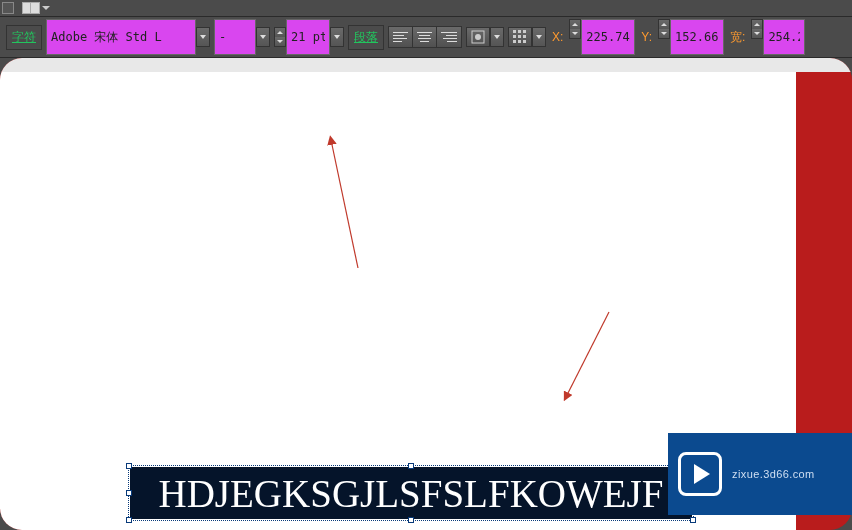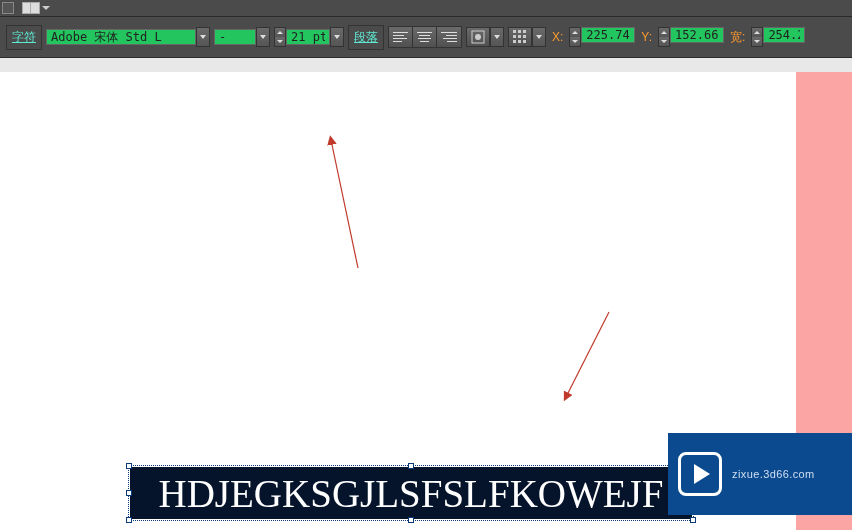--- a/index.html
+++ b/index.html
@@ -55,31 +55,31 @@
       height: 42px;
       border-top: 1px solid #2a2a2a;
       border-bottom: 1px solid #2a2a2a;
       display: flex;
       align-items: center;
       padding: 0 6px;
       gap: 4px;
     }
     .label-btn {
       background: #4b4b4b;
-      color: #5eead4;
+      color: #22c55e;
       padding: 3px 5px;
       border: 1px solid #333;
       font-size: 12px;
       text-decoration: underline;
       text-align: left;
     }
     .text-input {
-      background: #22c55e;
+      background: #d946ef;
       border: 1px solid #666;
-      height: 16px;
+      height: 36px;
       font-size: 12px;
       font-family: monospace;
       padding: 0 4px;
       color: #222;
     }
     .dropdown {
       display: flex;
       align-items: center;
     }
     .dd-btn {
@@ -159,22 +159,23 @@
     }
     .icon-square .dotgrid span{background:#ccc;width:3px;height:3px}
     .coord-label {
       color:#ff9a2e;
       padding:0 2px;
       font-size:12px;
     }
     .canvas-container {
       position:absolute;
       top:58px;left:0;right:0;bottom:0;
-      background:#fca5a5;
+      background:#b91c1c;
       overflow:hidden;
+      border-radius:22px;
     }
     .canvas-top-strip{
       height:14px;background:#e8e8e8;width:100%;
     }
     .canvas {
       position:absolute;
       top:14px;left:0;
       width:796px;
       height:458px;
       background:#fff;

